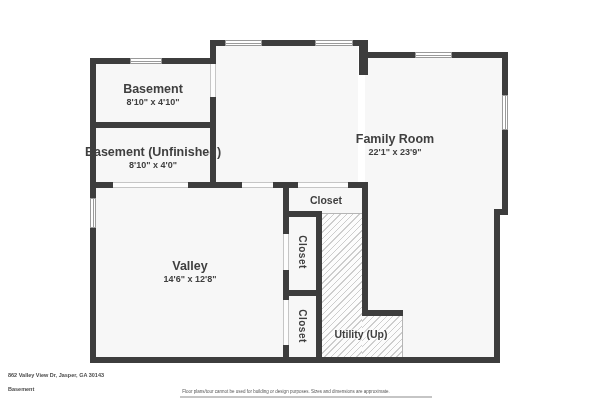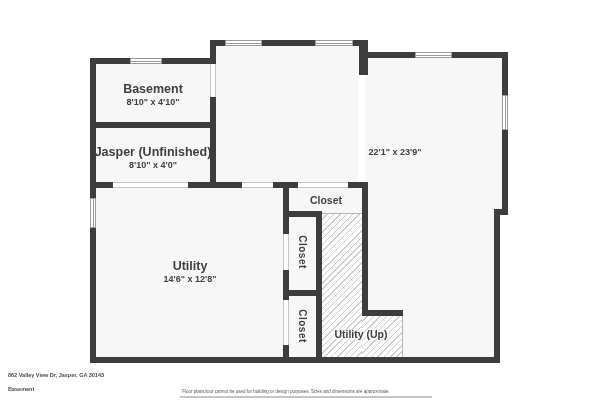--- a/index.html
+++ b/index.html
@@ -88,26 +88,27 @@
   <div class="door v" style="left:210px;top:64px;width:6px;height:33px;"></div>
   <div class="door h" style="left:113px;top:182px;width:75px;height:6px;"></div>
   <div class="door h" style="left:242px;top:182px;width:31px;height:6px;"></div>
   <div class="door h" style="left:298px;top:182px;width:50px;height:6px;"></div>
   <div class="door v" style="left:283px;top:234px;width:6px;height:36px;"></div>
   <div class="door v" style="left:283px;top:300px;width:6px;height:45px;"></div>
 
   <div class="label room-name" style="left:153px;top:89px;">Basement</div>
   <div class="label room-dims" style="left:153px;top:102px;">8'10" x 4'10"</div>
 
-  <div class="label room-name" style="left:153px;top:152px;">Jasper (Unfinished)</div>
+  <div class="label room-name" style="left:153px;top:152px;">Basement (Unfinished)</div>
   <div class="label room-dims" style="left:153px;top:165px;">8'10" x 4'0"</div>
 
+  <div class="label room-name" style="left:395px;top:139px;">Family Room</div>
   <div class="label room-dims" style="left:395px;top:152px;">22'1" x 23'9"</div>
 
-  <div class="label room-name" style="left:190px;top:266px;">Utility</div>
+  <div class="label room-name" style="left:190px;top:266px;">Valley</div>
   <div class="label room-dims" style="left:190px;top:279px;">14'6" x 12'8"</div>
 
   <div class="label closet-name" style="left:326px;top:200px;">Closet</div>
   <div class="label closet-vert" style="left:302px;top:252px;">Closet</div>
   <div class="label closet-vert" style="left:302px;top:326px;">Closet</div>
 
   <div class="label stairs-name" style="left:361px;top:334px;">Utility (Up)</div>
 
   <div class="footer-line addr">862 Valley View Dr, Jasper, GA 30143</div>
   <div class="footer-line floor-tag">Basement</div>

